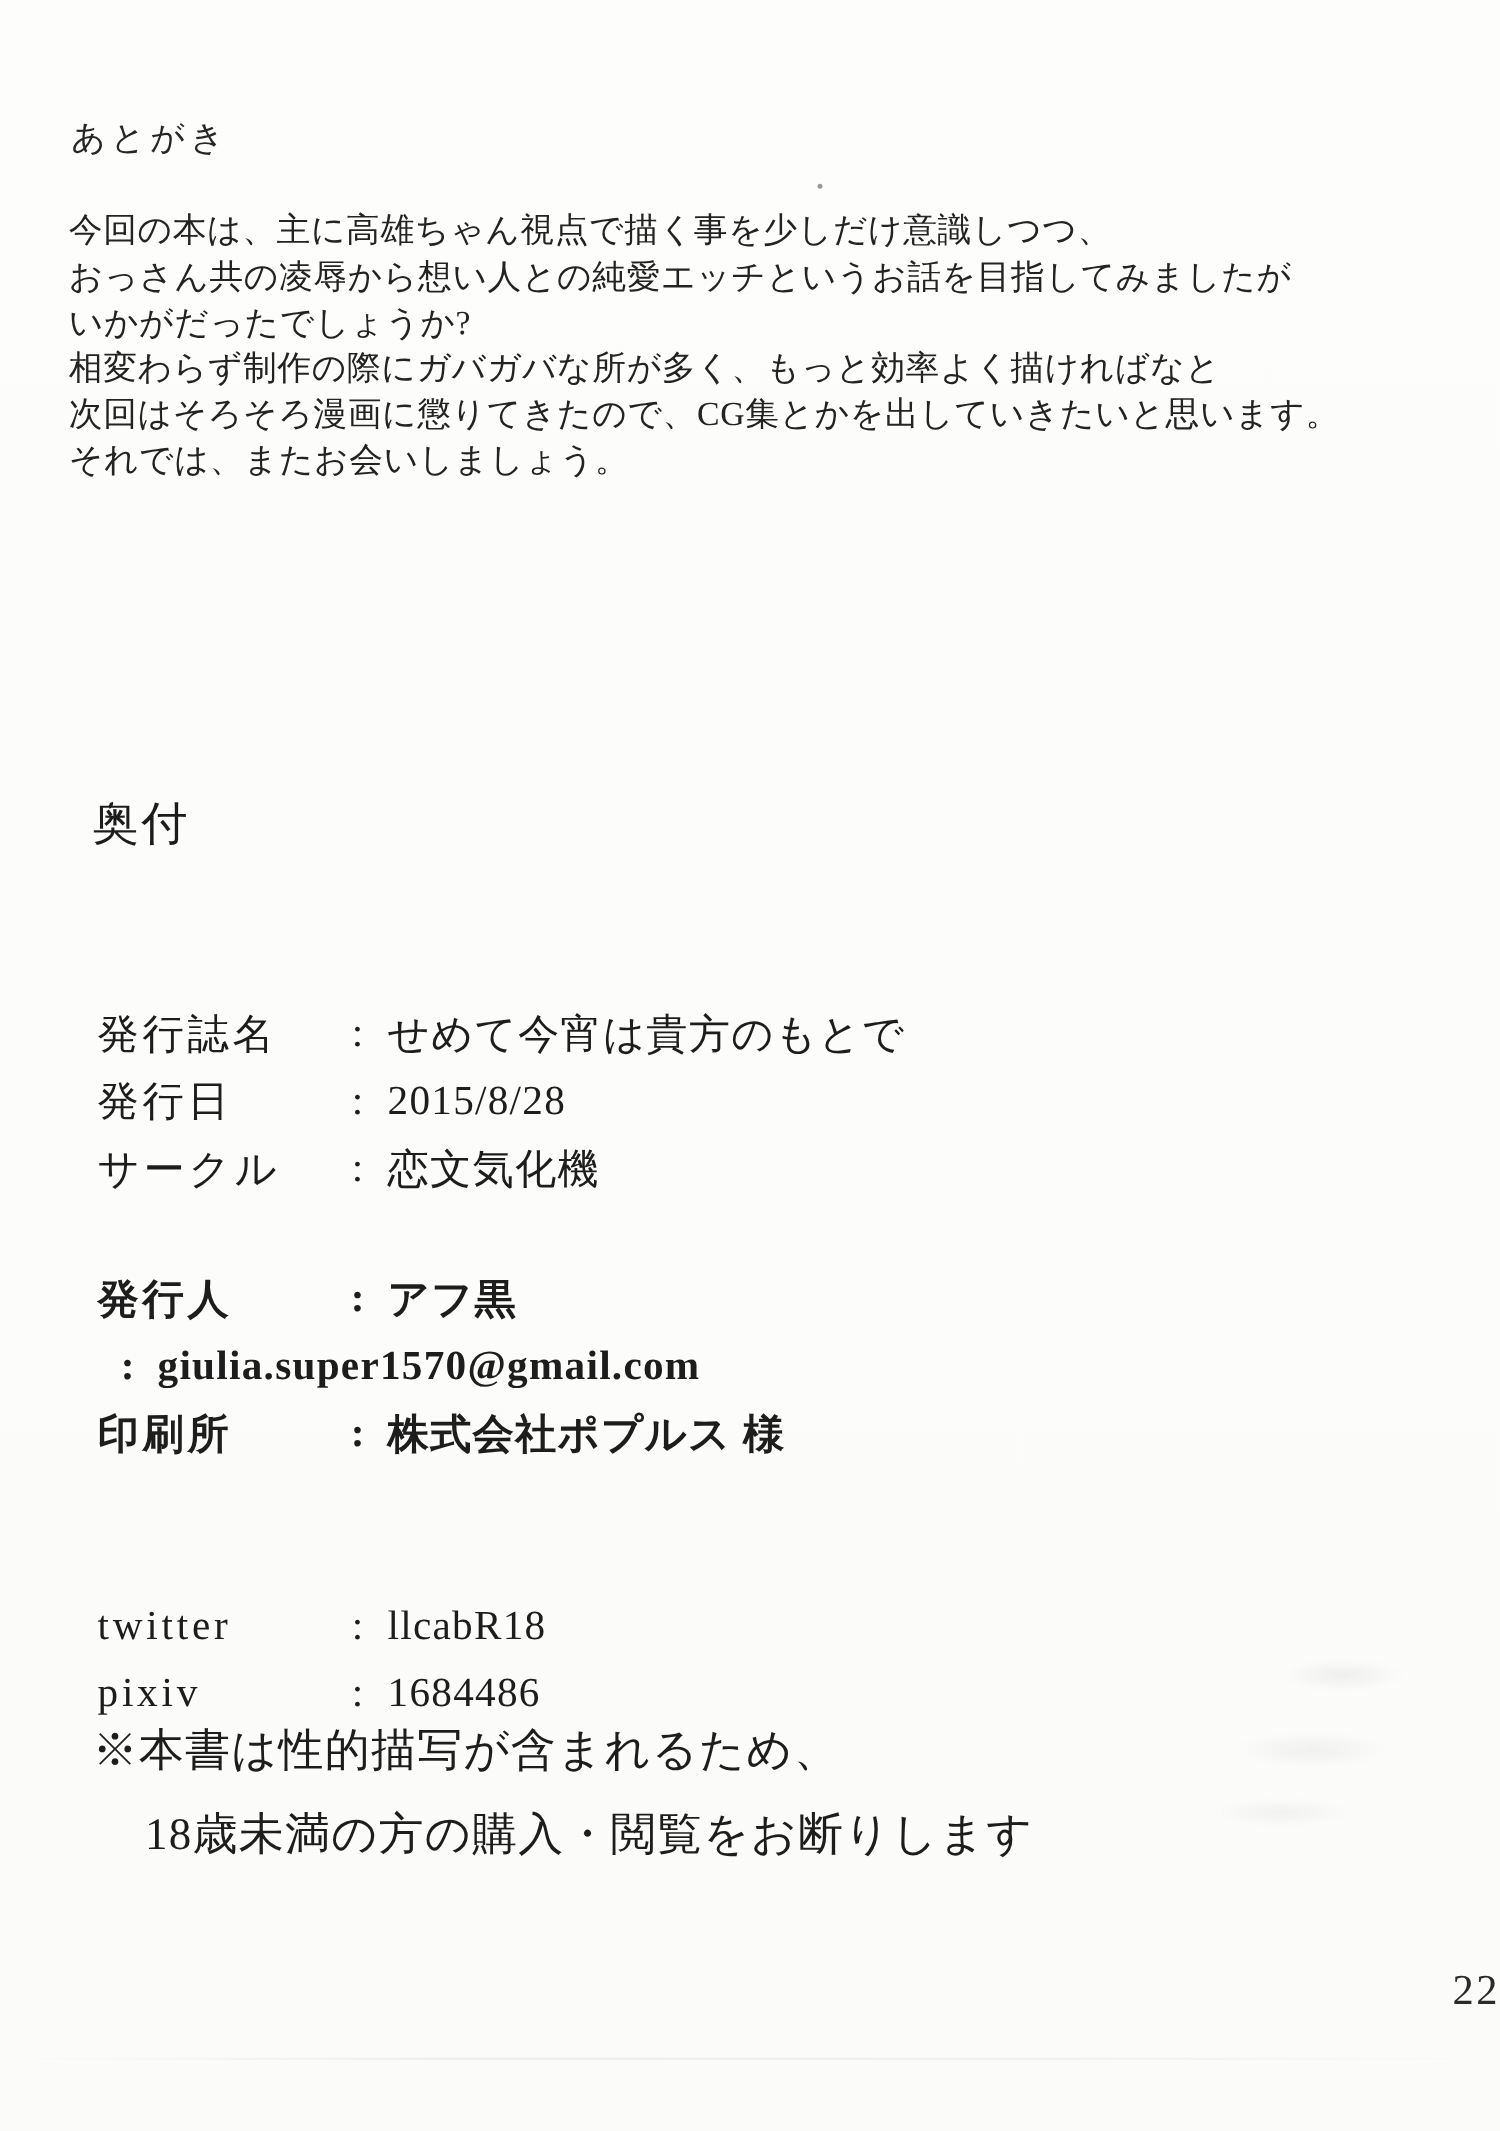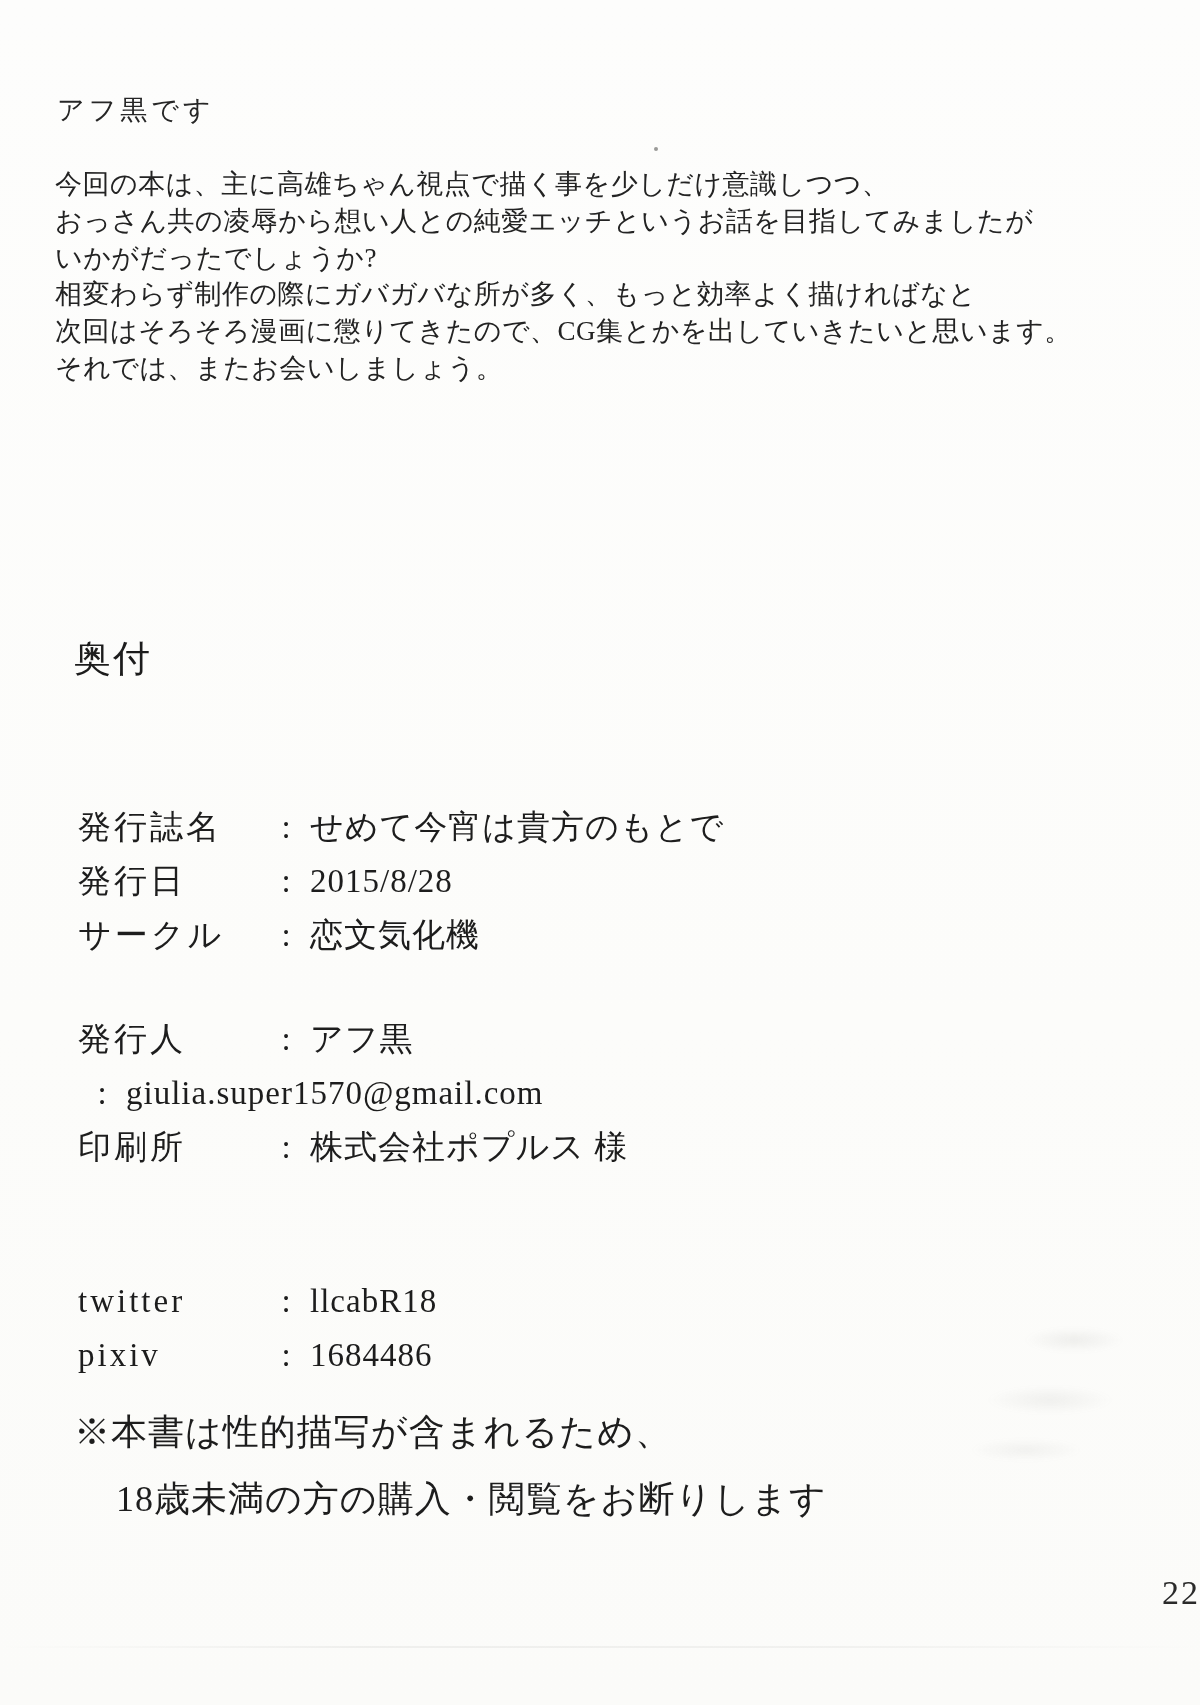--- a/index.html
+++ b/index.html
@@ -47,21 +47,21 @@
     font-size: 37px;
     letter-spacing: 2px;
     color: #1c1c1c;
   }
   .colophon-group {
     position: absolute;
     left: 78px;
     white-space: nowrap;
   }
   .group-1 { top: 800px; }
-  .group-2 { top: 1012px; }
+  .group-2 { top: 1012px; font-weight: bold; }
   .group-3 { top: 1274px; }
   .colophon-row {
     display: flex;
     align-items: center;
     height: 54px;
     font-size: 33px;
     color: #1d1d1d;
   }
   .colophon-label {
     display: inline-block;
@@ -75,21 +75,21 @@
   }
   .colophon-value {
     display: inline-block;
     letter-spacing: 1px;
   }
 
   
   .notice {
     position: absolute;
     left: 74px;
-    top: 1408px;
+    top: 1376px;
     font-size: 36px;
     letter-spacing: 1px;
     color: #1d1d1d;
     white-space: nowrap;
   }
   .notice-line2 {
     margin-top: 18px;
     margin-left: 42px;
   }
 
@@ -134,21 +134,21 @@
     width: 100%;
     height: 2px;
     background: linear-gradient(90deg, transparent, rgba(150,150,148,0.12) 30%, rgba(150,150,148,0.10) 70%, transparent);
   }
 </style>
 </head>
 <body>
 
 <div class="page">
 
-  <div class="atogaki-heading">アフ黒です</div>
+  <div class="atogaki-heading">あとがき</div>
 
   <div class="atogaki-body">
     <div>今回の本は、主に高雄ちゃん視点で描く事を少しだけ意識しつつ、</div>
     <div>おっさん共の凌辱から想い人との純愛エッチというお話を目指してみましたが</div>
     <div>いかがだったでしょうか?</div>
     <div>相変わらず制作の際にガバガバな所が多く、もっと効率よく描ければなと</div>
     <div>次回はそろそろ漫画に懲りてきたので、CG集とかを出していきたいと思います。</div>
     <div>それでは、またお会いしましょう。</div>
   </div>
 

